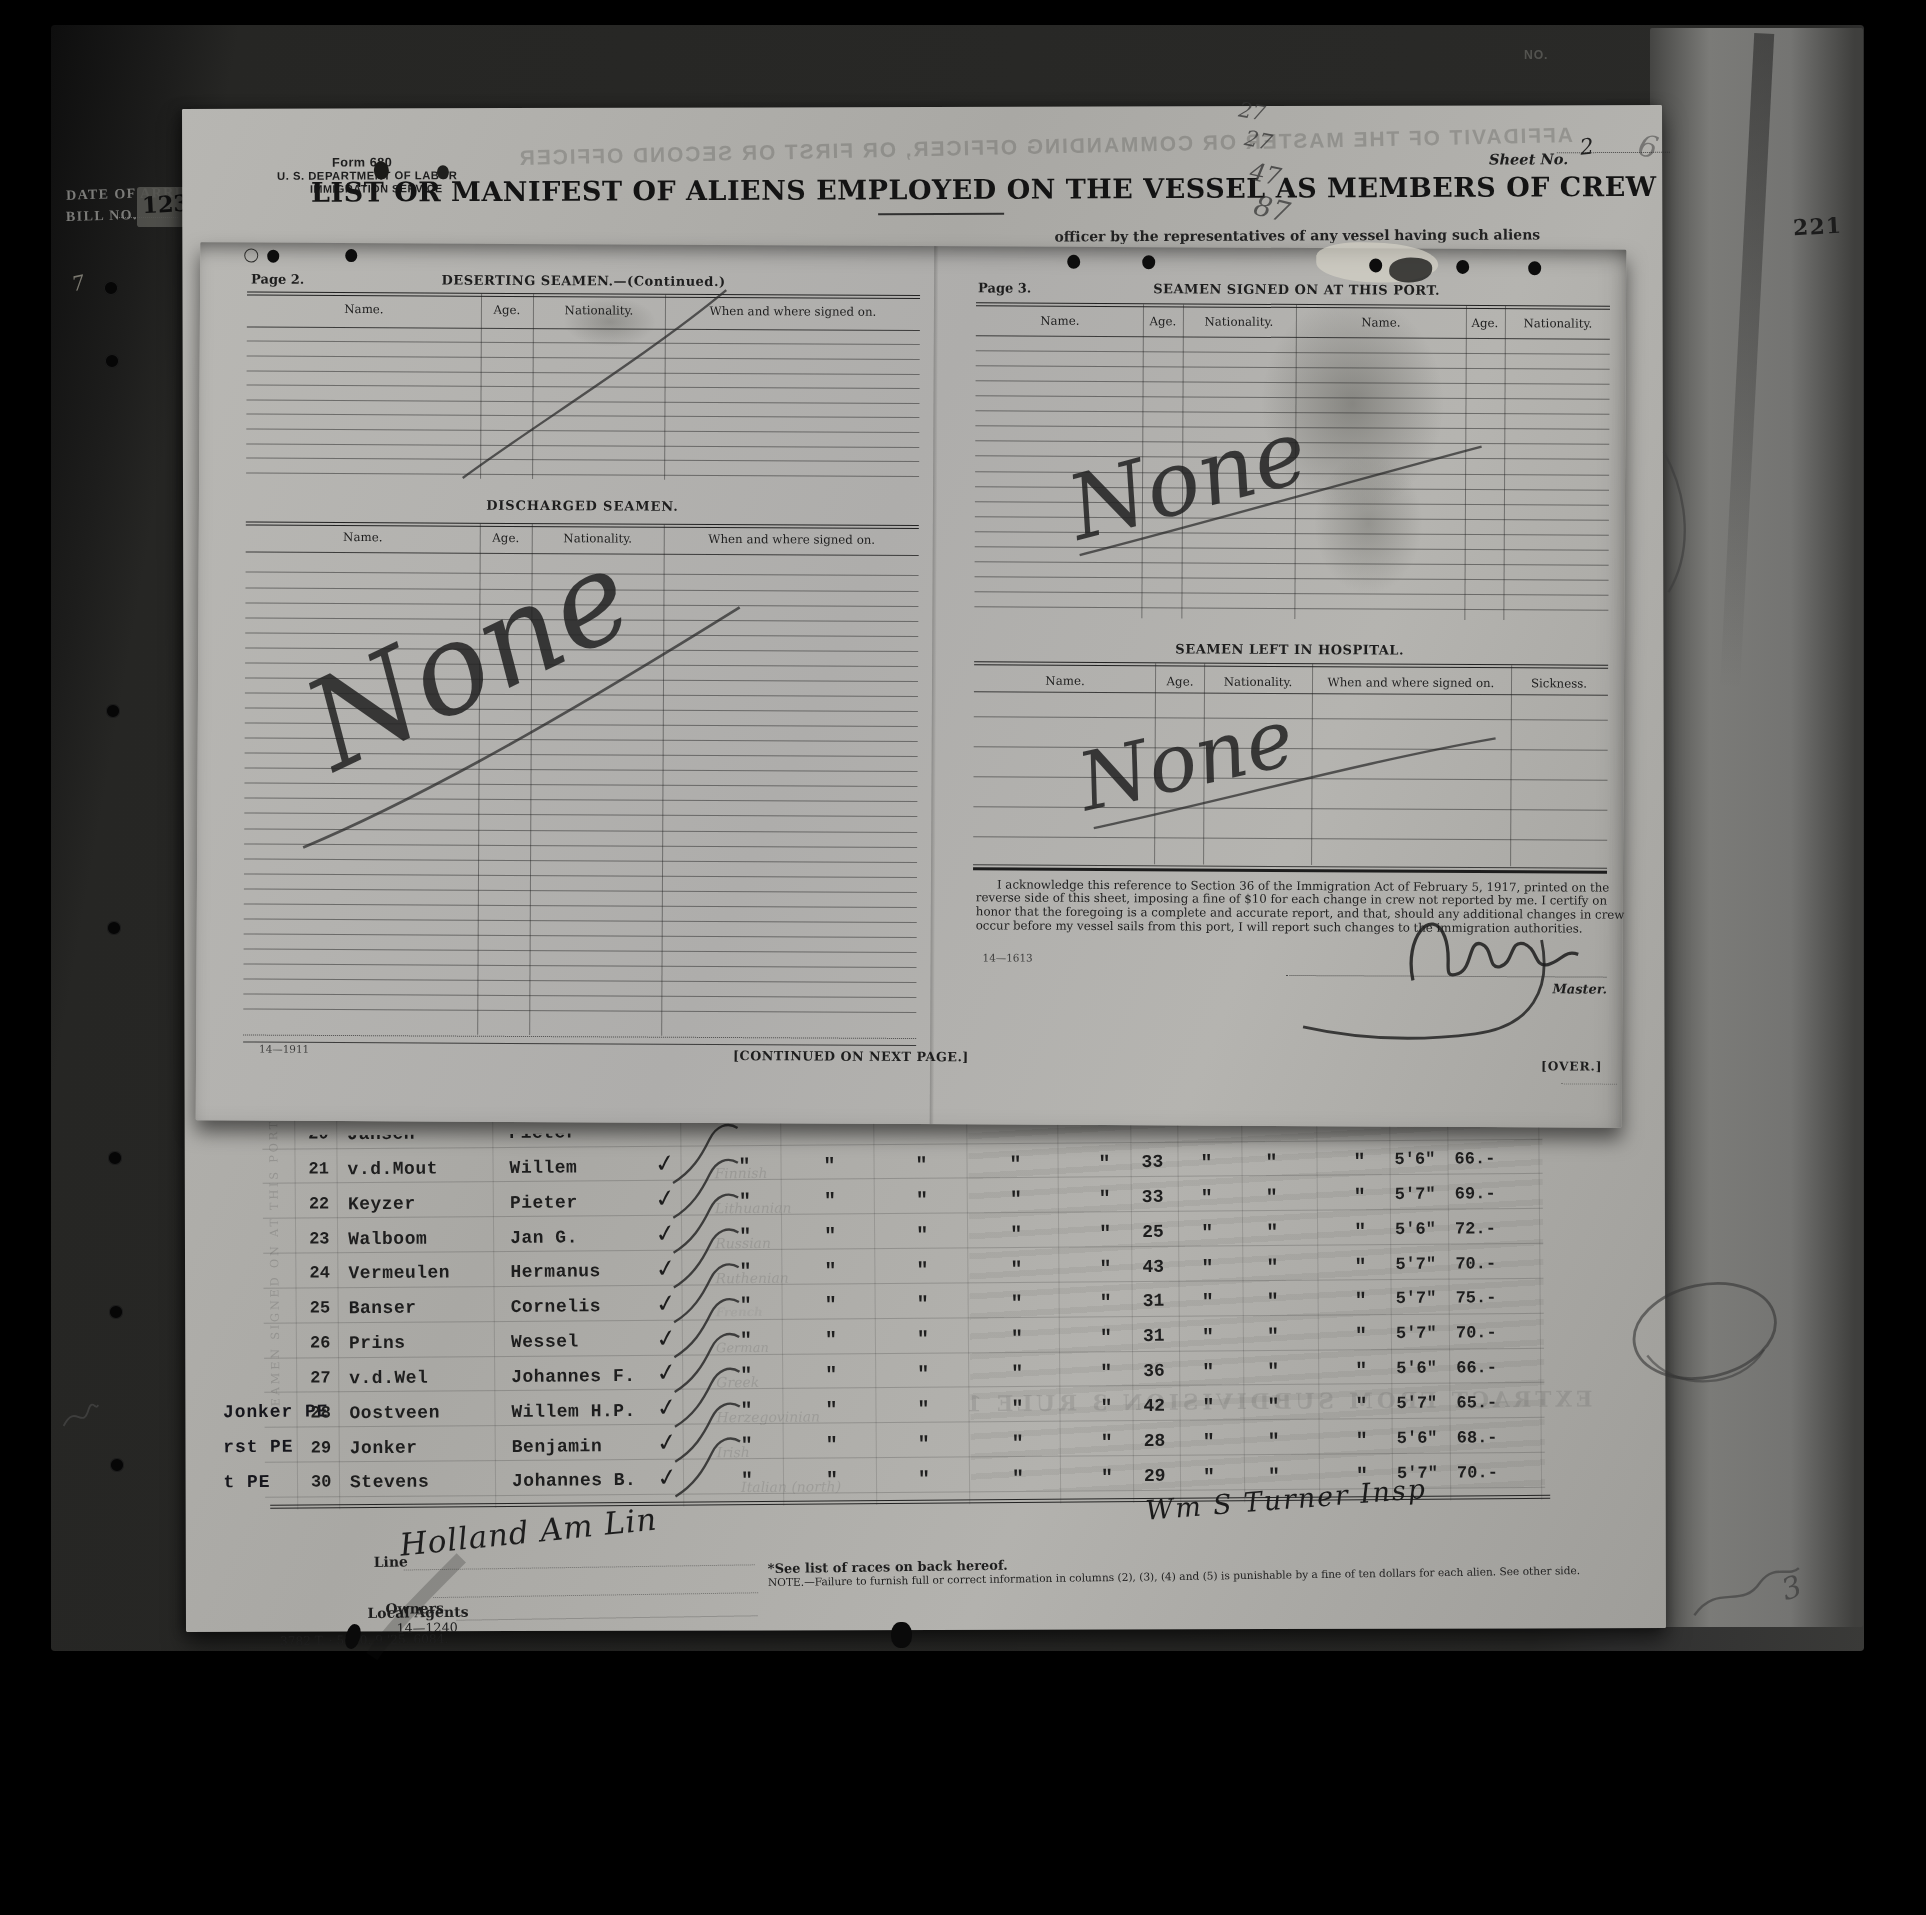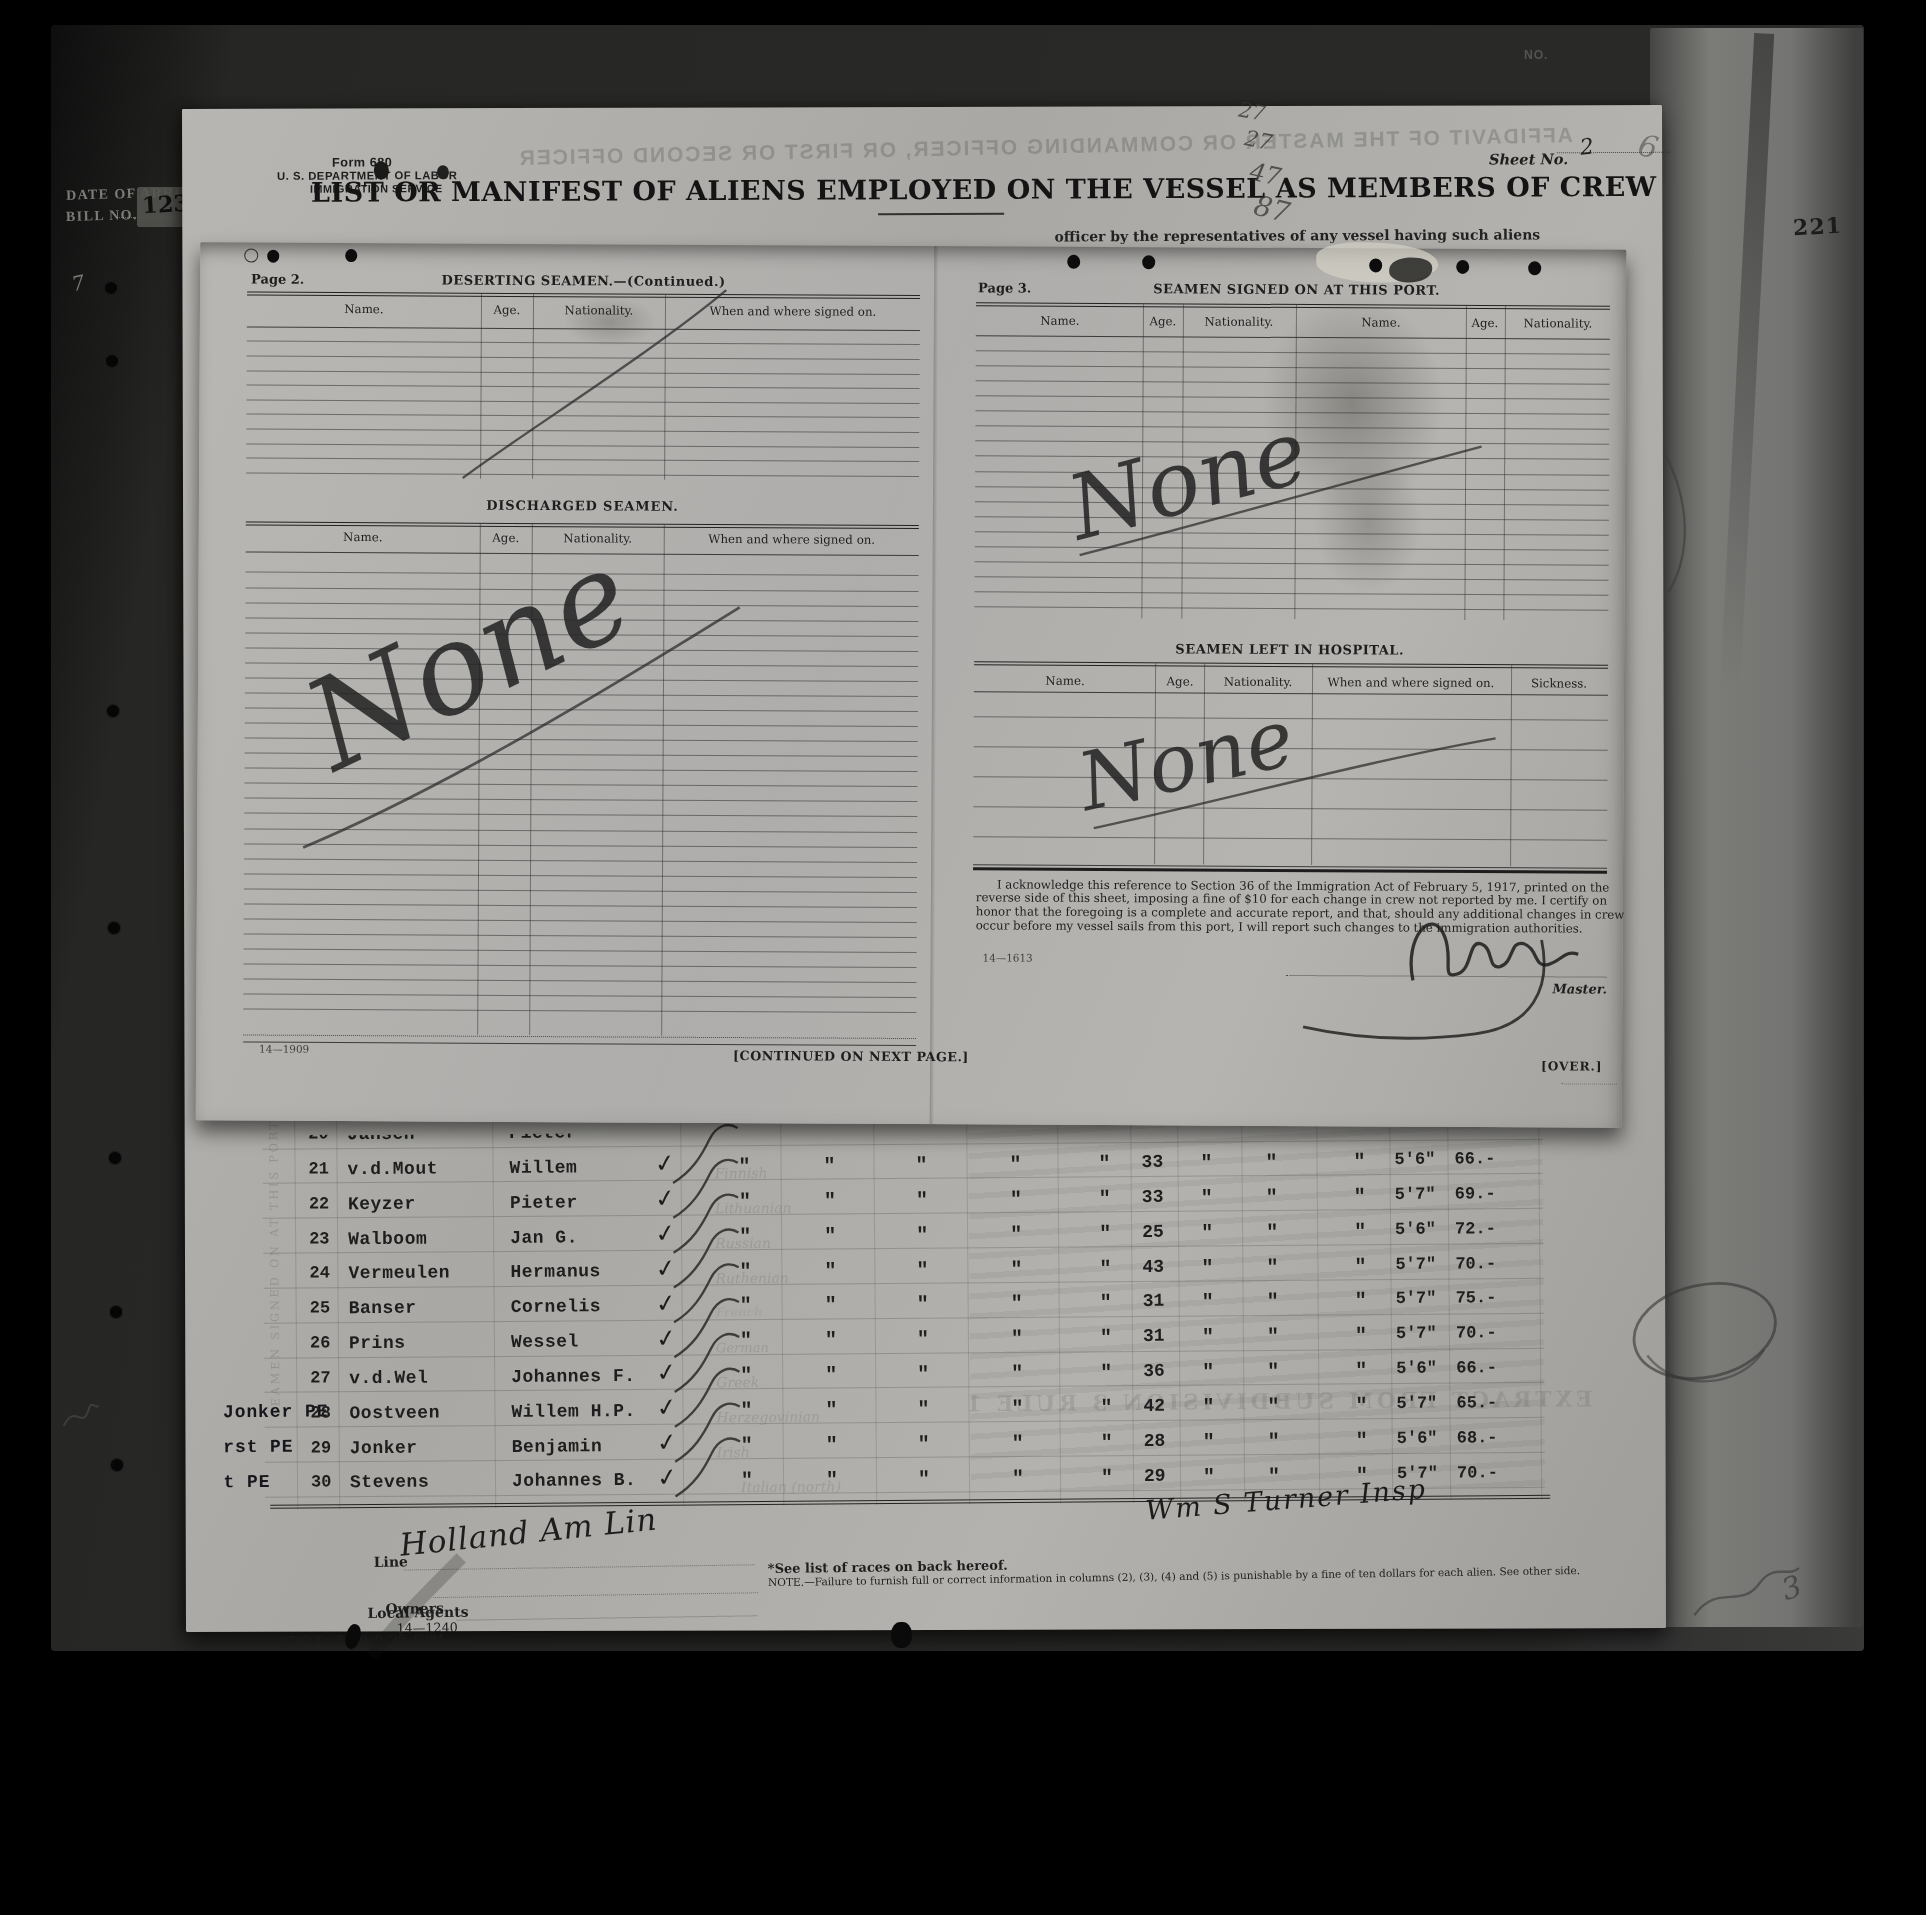--- a/index.html
+++ b/index.html
@@ -145,21 +145,21 @@
     <span class="th serif" style="left:307px;top:287px;">Age.</span>
     <span class="th serif" style="left:399px;top:287px;">Nationality.</span>
     <span class="th serif" style="left:593px;top:287px;">When and where signed on.</span>
     <div class="abs solidrule" style="left:47px;top:309px;width:673px;"></div>
     <div class="abs rowgen"></div>
     <div class="abs" style="left:47px;top:792px;width:673px;">
         <div class="dots"></div>
       </div>
     <div class="abs solidrule" style="left:47px;top:799px;width:673px;border-top-width:1.4px;"></div>
     <div class="none-text" style="left:101px;top:353px;font-size:125px;transform:rotate(-26deg);">None</div>
-    <div class="abs" style="left:63px;top:800px;font-size:10.4px;opacity:.8;">14—1909</div>
+    <div class="abs" style="left:63px;top:800px;font-size:10.4px;opacity:.8;">14—1911</div>
     <div class="abs b nw" style="left:537px;top:803px;font-size:12.7px;letter-spacing:0.5px;">[CONTINUED ON NEXT PAGE.]</div>
 
     <div class="abs b" style="left:778px;top:34px;font-size:13px;">Page 3.</div>
     <div class="abs ctr b nw" style="left:894px;top:34px;width:405px;font-size:13px;letter-spacing:0.5px;">SEAMEN SIGNED ON AT THIS PORT.</div>
     <div class="abs dblrule" style="left:776px;top:56px;width:634px;"></div>
     <span class="th serif" style="left:860px;top:67px;">Name.</span>
     <span class="th serif" style="left:963px;top:67px;">Age.</span>
     <span class="th serif" style="left:1039px;top:67px;">Nationality.</span>
     <span class="th serif" style="left:1181px;top:67px;">Name.</span>
     <span class="th serif" style="left:1285px;top:67px;">Age.</span>

